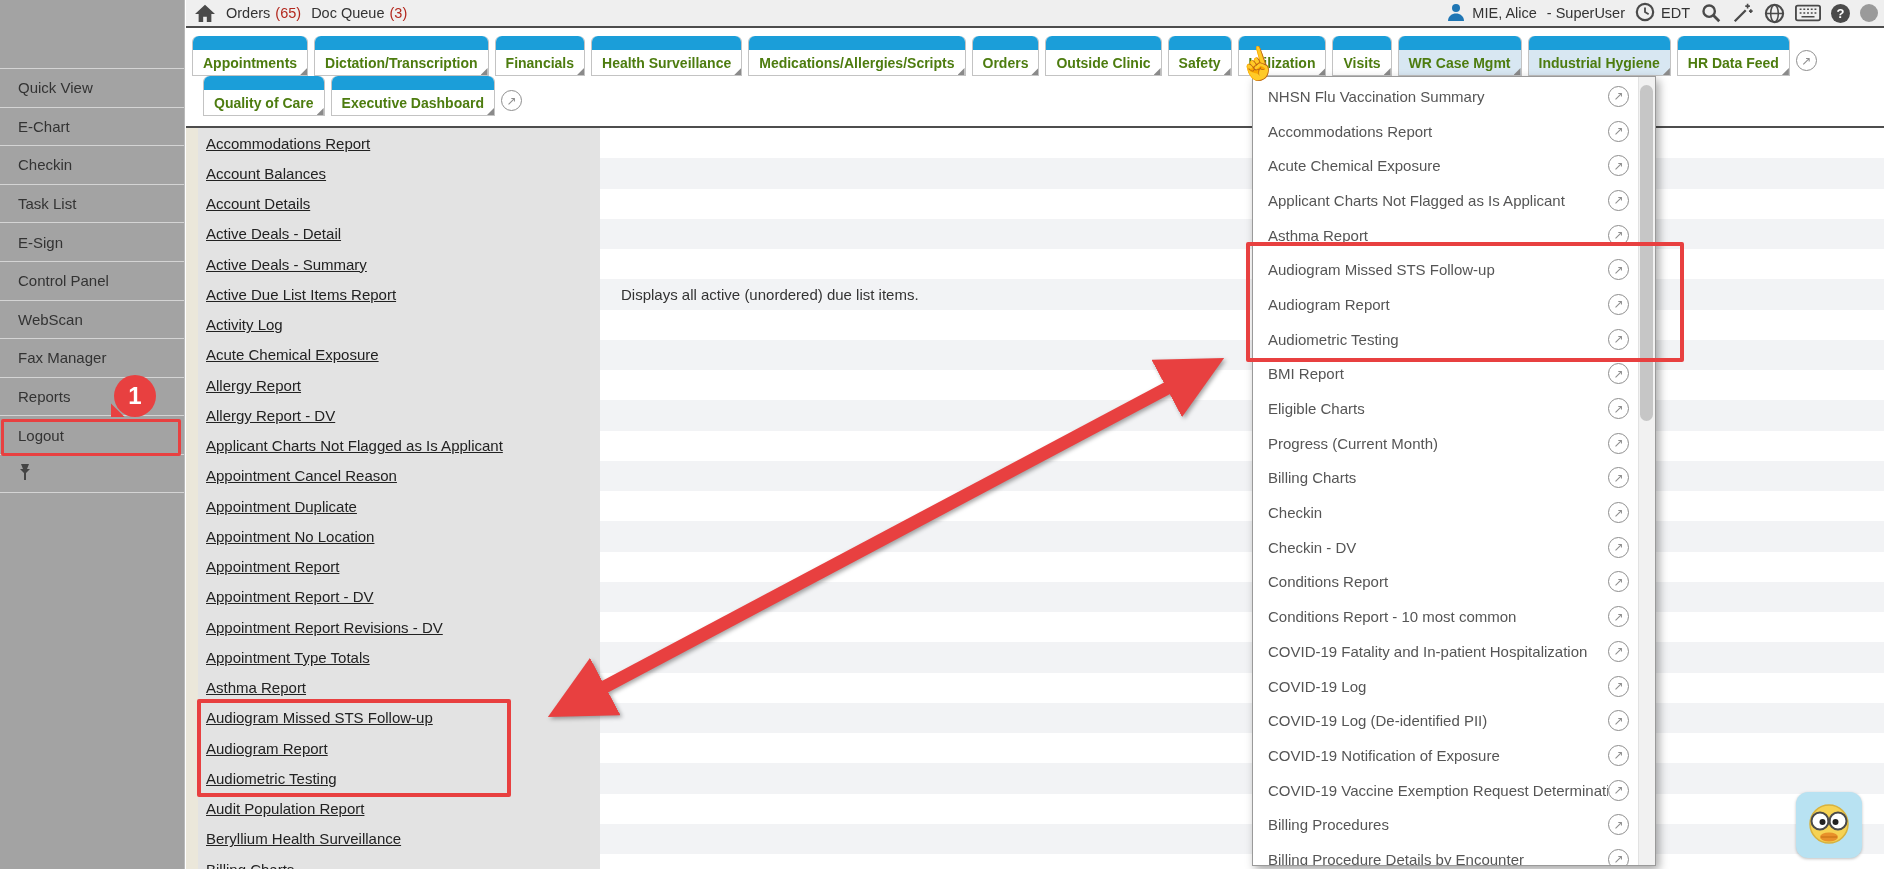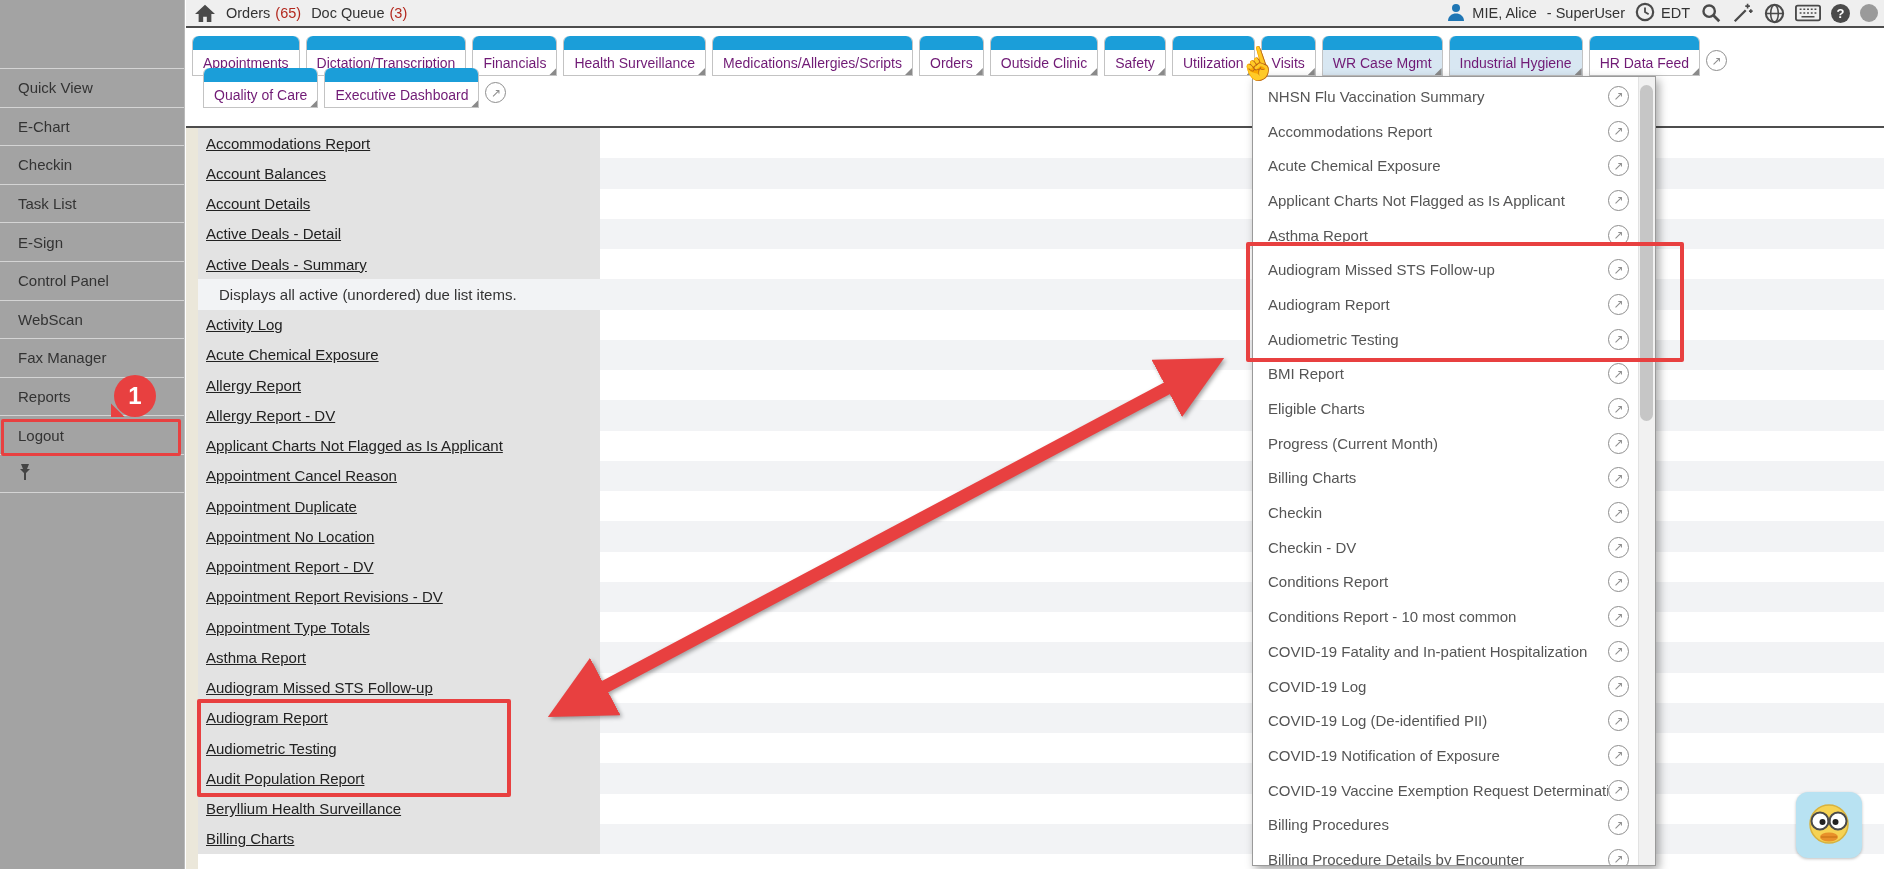--- a/index.html
+++ b/index.html
@@ -28,25 +28,25 @@
   .tb-role { margin-left:4px; }
   .tb-icon { display:flex; align-items:center; justify-content:center; cursor:pointer; }
   .help-circle { width:19px; height:19px; border-radius:50%; background:#4a4a4a;
                  color:#fff; font-size:13px; font-weight:bold; display:flex;
                  align-items:center; justify-content:center; }
   .status-dot { width:18px; height:18px; border-radius:50%; background:#9a9a9a; }
 
   
   .tabrow { position:absolute; left:192px; display:flex; align-items:flex-start; gap:6px; z-index:2; }
   #tabrow1 { top:36px; }
-  #tabrow2 { top:68px;padding-left:11px; }
+  #tabrow2 { top:76px;padding-left:11px; }
   .tabs { display:flex; gap:6px; }
   .tab { position:relative; height:40px; padding:19px 10px 0 10px; background:#fff;
          border:1px solid #c3c3c3; border-top:none; border-radius:6px 6px 0 0;
-         font-size:14px; color:#701a75; white-space:nowrap; cursor:pointer; }
+         font-size:14px; color:#4d7c0f; white-space:nowrap; cursor:pointer;font-weight:bold; }
   .tab::before { content:''; position:absolute; left:0; top:0; right:0; height:14px;
                  background:#1b9ed9; border-radius:6px 6px 0 0; }
   .tab::after { content:''; position:absolute; right:0; bottom:0; width:7px; height:7px;
                 background:#8a8a8a; clip-path:polygon(100% 0,100% 100%,0 100%); }
   .tab.shaded { background:#d8e7f2; }
   .ext-circle { width:21px; height:21px; border-radius:50%; border:1.5px solid #8e8e8e;
                 color:#8e8e8e; font-size:12px; display:flex; align-items:center;
                 justify-content:center; flex:0 0 auto; cursor:pointer; }
   .tabrow > .ext-circle { margin-top:14px; }
   #tab-underline { position:absolute; left:186px; top:126px; width:1698px; height:2px;
@@ -312,20 +312,23 @@
       </div>
 
       <div class="report-row">
         <div class="report-name-cell">
           <a class="report-link">Active Deals - Summary</a>
         </div>
         <div class="report-desc-cell"></div>
       </div>
 
       <div class="report-row">
+        <div class="report-name-cell">
+          <a class="report-link">Active Due List Items Report</a>
+        </div>
         <div class="report-desc-cell">Displays all active (unordered) due list items.</div>
       </div>
 
       <div class="report-row">
         <div class="report-name-cell">
           <a class="report-link">Activity Log</a>
         </div>
         <div class="report-desc-cell"></div>
       </div>
 
@@ -371,20 +374,26 @@
         <div class="report-desc-cell"></div>
       </div>
 
       <div class="report-row">
         <div class="report-name-cell">
           <a class="report-link">Appointment No Location</a>
         </div>
         <div class="report-desc-cell"></div>
       </div>
 
+      <div class="report-row">
+        <div class="report-name-cell">
+          <a class="report-link">Appointment Report</a>
+        </div>
+        <div class="report-desc-cell"></div>
+      </div>
 
       <div class="report-row">
         <div class="report-name-cell">
           <a class="report-link">Appointment Report - DV</a>
         </div>
         <div class="report-desc-cell"></div>
       </div>
 
       <div class="report-row">
         <div class="report-name-cell">

